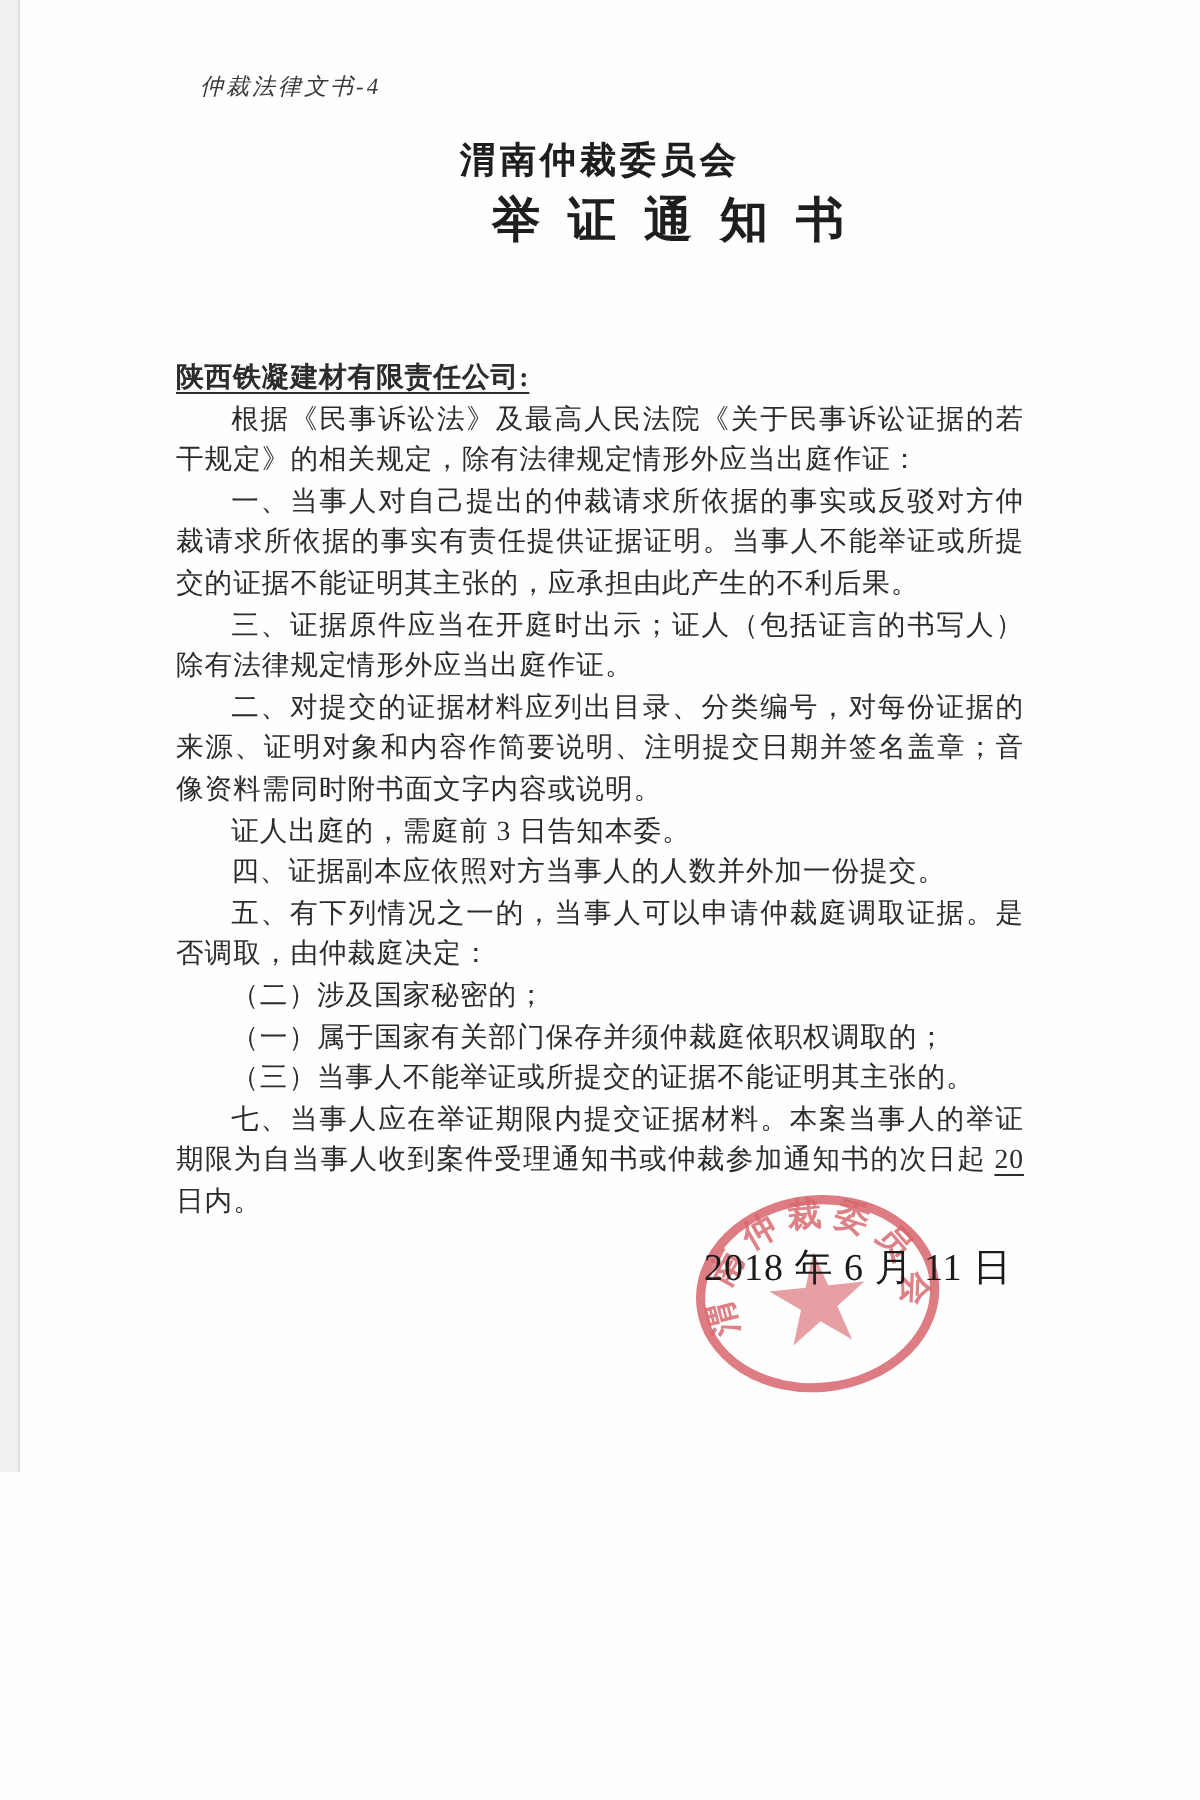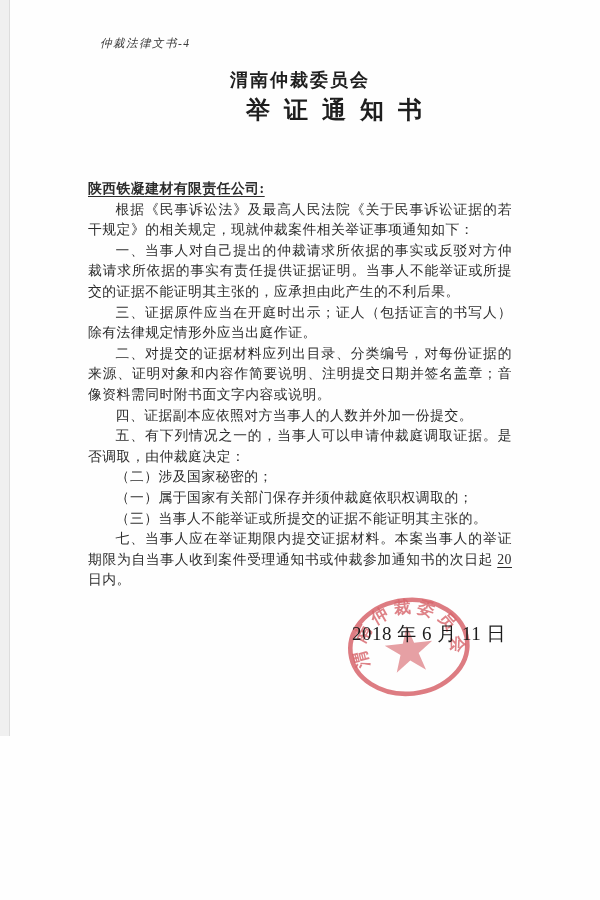--- a/index.html
+++ b/index.html
@@ -66,24 +66,25 @@
 <div class="page">
   <div class="scan-edge"></div>
 
   <div class="doc-code">仲裁法律文书-4</div>
 
   <div class="org-title">渭南仲裁委员会</div>
   <div class="doc-title">举 证 通 知 书</div>
 
   <div class="content">
     <div class="addressee"><span class="u">陕西铁凝建材有限责任公司:</span></div>
-    <p>根据《民事诉讼法》及最高人民法院《关于民事诉讼证据的若干规定》的相关规定，现就仲裁案件相关举证事项通知如下：</p>
+    <p>根据《民事诉讼法》及最高人民法院《关于民事诉讼证据的若干规定》的相关规定，除有法律规定情形外应当出庭作证：</p>
     <p>一、当事人对自己提出的仲裁请求所依据的事实或反驳对方仲裁请求所依据的事实有责任提供证据证明。当事人不能举证或所提交的证据不能证明其主张的，应承担由此产生的不利后果。</p>
     <p>三、证据原件应当在开庭时出示；证人（包括证言的书写人）除有法律规定情形外应当出庭作证。</p>
     <p>二、对提交的证据材料应列出目录、分类编号，对每份证据的来源、证明对象和内容作简要说明、注明提交日期并签名盖章；音像资料需同时附书面文字内容或说明。</p>
+    <p>证人出庭的，需庭前 3 日告知本委。</p>
     <p>四、证据副本应依照对方当事人的人数并外加一份提交。</p>
     <p>五、有下列情况之一的，当事人可以申请仲裁庭调取证据。是否调取，由仲裁庭决定：</p>
     <p>（二）涉及国家秘密的；</p>
     <p>（一）属于国家有关部门保存并须仲裁庭依职权调取的；</p>
     <p>（三）当事人不能举证或所提交的证据不能证明其主张的。</p>
     <p><span>七、当事人应在举证期限内提交证据材料。本案当事人的举证期限为自当事人收到案件受理通知书或仲裁参加通知书的次日起 </span><span class="u">20</span><span> 日内。</span></p>
   </div>
 
   <div class="date-line">2018 年 6 月 11 日</div>
 

